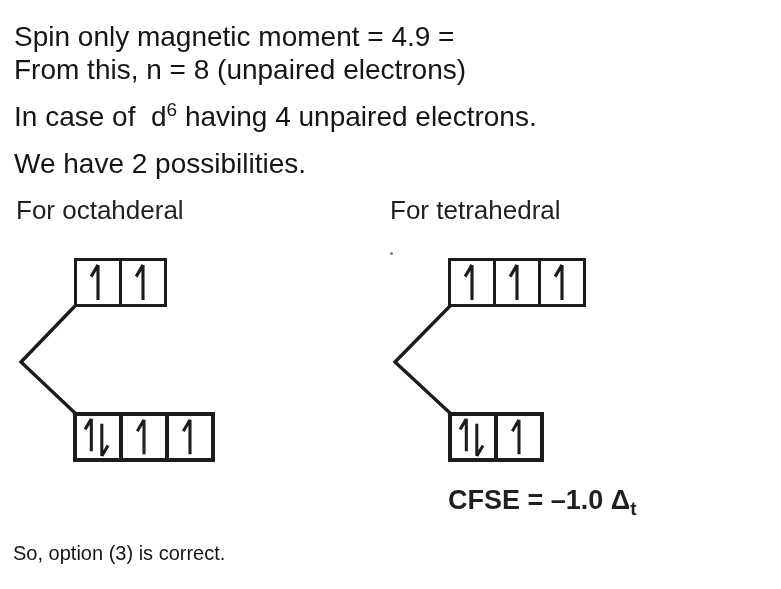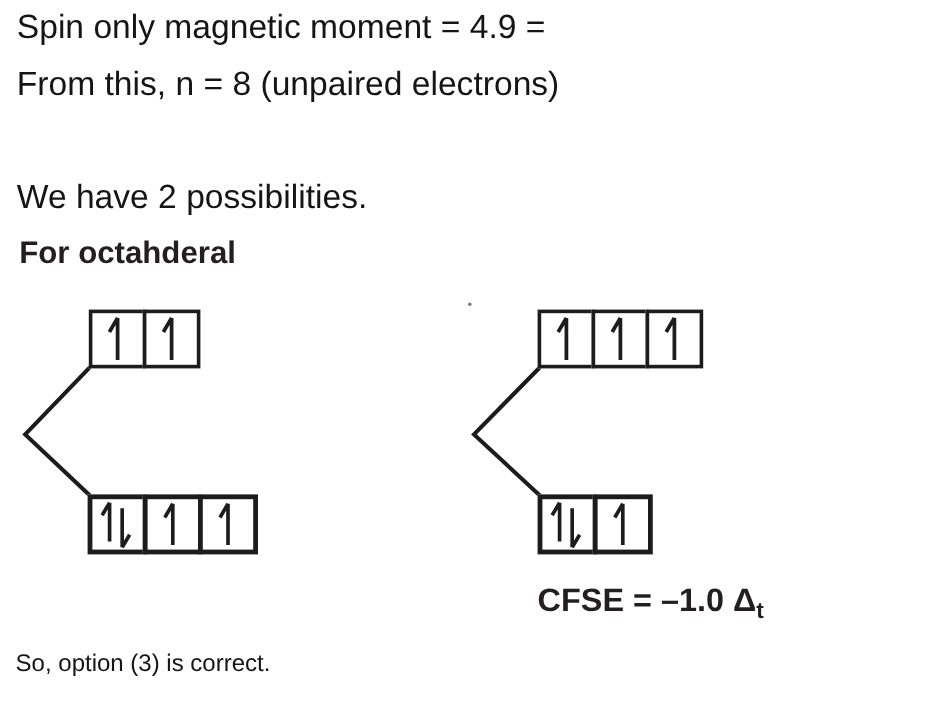--- a/index.html
+++ b/index.html
@@ -2,43 +2,45 @@
 <html><head>
 <meta charset="utf-8">
 <style>
   html,body { margin:0; padding:0; background:#ffffff; }
   .page {
     position:relative; width:781px; height:589px; background:#ffffff;
     font-family:"Liberation Sans", sans-serif; color:#151515; overflow:hidden;
   }
   .bodyline { position:absolute; font-size:28px; line-height:34px; white-space:pre; }
   .bodyline sup { font-size:19px; line-height:0; }
-  .col-header { position:absolute; font-size:26px; font-weight:bold; color:#231f20; white-space:pre; }
+  .col-header { position:absolute; font-size:26px; font-weight:normal; color:#231f20; white-space:pre; }
   .box-row { position:absolute; display:flex; }
   .cell { box-sizing:border-box; width:48px; height:49px; border:3px solid #1c1c1c; background:#ffffff; }
   .cell + .cell { margin-left:-3px; }
   .row-bottom .cell { width:50px; height:50px; border-width:4px; }
   .row-bottom .cell + .cell { margin-left:-4px; }
   .arrow-svg { width:100%; height:100%; display:block; }
   .bracket-svg { position:absolute; left:0; top:0; pointer-events:none; }
   .cfse { position:absolute; font-size:27px; font-weight:bold; color:#231f20; white-space:pre; }
   .cfse sub { font-size:19px; line-height:0; }
   .conclusion { position:absolute; font-size:20px; white-space:pre; }
   .stray-dot { position:absolute; left:390px; top:252px; width:3px; height:3px; background:#7a7a7a; border-radius:50%; }
 </style>
 </head>
 <body>
 
 <div class="page">
 
-  <div class="bodyline" style="left:14px; top:6px;">Spin only magnetic moment = 4.9 =</div>
+  <div class="bodyline" style="left:14px; top:20px;">Spin only magnetic moment = 4.9 =</div>
   <div class="bodyline" style="left:14px; top:53px;">From this, n = 8 (unpaired electrons)</div>
+  <div class="bodyline" style="left:14px; top:100px;"><span>In case of  d</span><sup>6</sup><span> having 4 unpaired electrons.</span></div>
   <div class="bodyline" style="left:14px; top:147px;">We have 2 possibilities.</div>
 
   <div class="col-header" style="left:16px;  top:195px;">For octahderal</div>
+  <div class="col-header" style="left:390px; top:195px;">For tetrahedral</div>
 
   <div class="stray-dot"></div>
 
   <svg class="bracket-svg" width="781" height="589" viewBox="0 0 781 589">
     <polyline points="75,306 21,362 76,414" fill="none" stroke="#1c1c1c" stroke-width="3.4"></polyline>
     <polyline points="450,306 395,362 451,414" fill="none" stroke="#1c1c1c" stroke-width="3.4"></polyline>
   </svg>
 
   <div class="box-row row-top" style="left:74px; top:258px;">
       <div class="cell">

